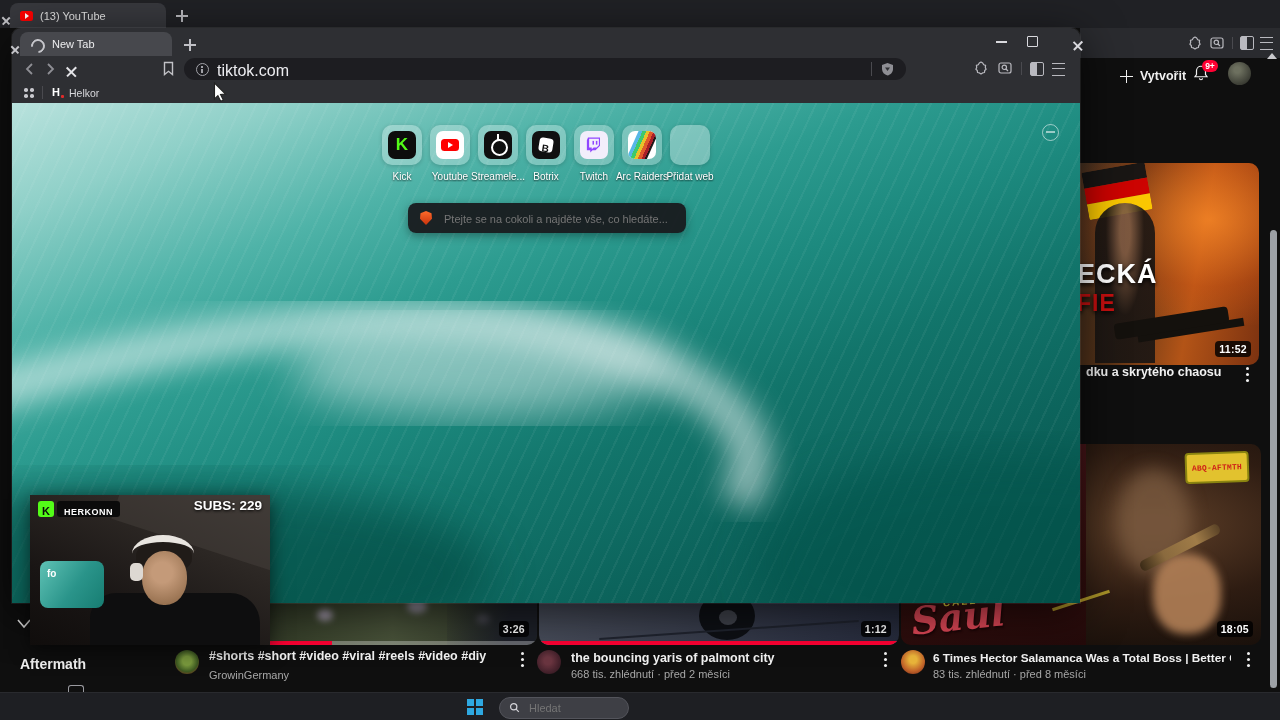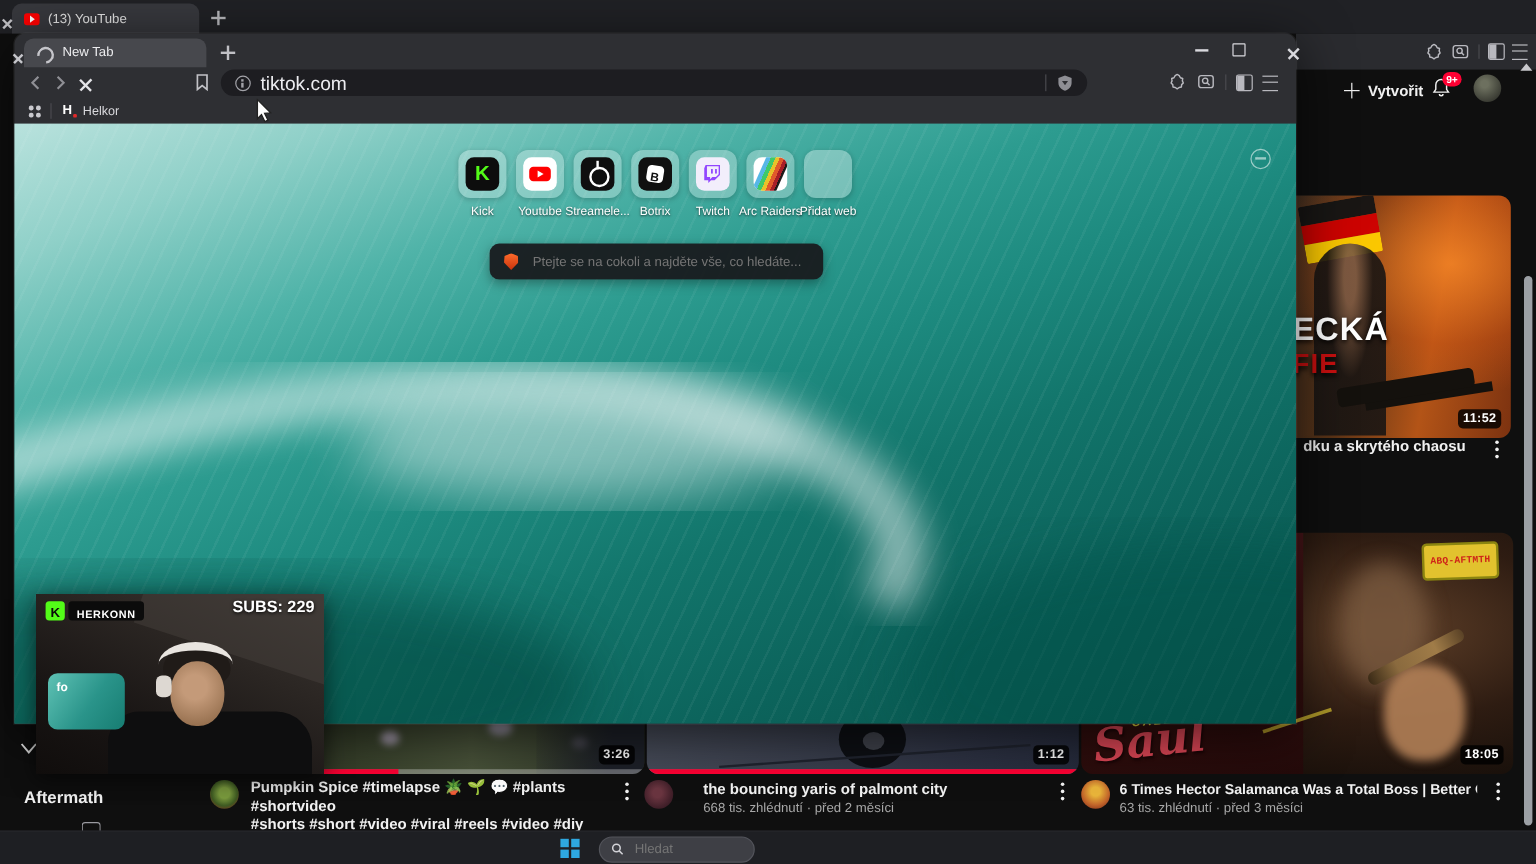--- a/index.html
+++ b/index.html
@@ -127,37 +127,36 @@
       <div class="abs" style="left:252px;top:110px;width:68px;height:80px;border-radius:45%;background:#b28057;filter:blur(4px);opacity:.9;"></div>
       <div class="abs" style="left:235px;top:98px;width:88px;height:11px;border-radius:5px;background:linear-gradient(90deg,#3a2a16,#8a6a3e 30%,#a07c48 70%,#5a4226);transform:rotate(-27deg);"></div>
       <div class="abs" style="left:284px;top:8px;width:60px;height:27px;background:#e2c22e;border:2px solid #8a8410;border-radius:4px;transform:rotate(-2deg);display:flex;align-items:center;justify-content:center;">
         <span style="font-family:'Liberation Mono',monospace;font-size:8px;font-weight:700;color:#cf2318;letter-spacing:.2px;">ABQ-AFTMTH</span>
       </div>
       <span class="dur">18:05</span>
     </div>
 
     <span class="abs" style="left:175px;top:650px;width:24px;height:24px;border-radius:50%;background:radial-gradient(circle at 50% 45%,#7a9a3e 25%,#3e5a22 60%,#8a2a1e 95%);"></span>
     <div class="abs" style="left:209px;top:649px;width:305px;">
-      <div class="vtitle">Pumpkin Spice #timelapse 🪴 🌱 💬 #plants  #shortvideo</div>
       <div class="vtitle">#shorts #short #video #viral #reels #video #diy</div>
       <div class="vmeta" style="margin-top:3px;">GrowinGermany</div>
     </div>
     <span class="dots3v abs" style="left:521px;top:652px;"></span>
 
     <span class="abs" style="left:537px;top:650px;width:24px;height:24px;border-radius:50%;background:radial-gradient(circle at 45% 45%,#6a3540 20%,#46222c 60%,#2a141c 95%);"></span>
-    <div class="abs" style="left:571px;top:651px;width:300px;margin-left:15px;">
+    <div class="abs" style="left:571px;top:651px;width:300px;">
       <div class="vtitle">the bouncing yaris of palmont city</div>
       <div class="vmeta">668 tis. zhlédnutí · před 2 měsíci</div>
     </div>
     <span class="dots3v abs" style="left:884px;top:652px;"></span>
 
     <span class="abs" style="left:901px;top:650px;width:24px;height:24px;border-radius:50%;background:radial-gradient(circle at 50% 40%,#e8b43a 20%,#c2652a 60%,#7a2a18 95%);"></span>
     <div class="abs" style="left:933px;top:651px;width:298px;">
       <div class="vtitle" style="white-space:nowrap;overflow:hidden;font-size:11.8px;">6 Times Hector Salamanca Was a Total Boss | Better Call Saul</div>
-      <div class="vmeta">63 tis. zhlédnutí · před 3 měsíci</div>
+      <div class="vmeta">83 tis. zhlédnutí · před 8 měsíci</div>
     </div>
     <span class="dots3v abs" style="left:1247px;top:652px;"></span>
 
     <svg class="abs" style="left:16px;top:618px;" width="16" height="12" viewBox="0 0 16 12">
         <path d="M2 2l6 7 6-7" fill="none" stroke="#f1f1f1" stroke-width="1.6"></path>
       </svg>
     <span class="abs" style="left:20px;top:656px;font-size:14px;font-weight:600;color:#f1f1f1;">Aftermath</span>
     <span class="abs" style="left:68px;top:685px;width:14px;height:7px;border:1.5px solid #9a9aa0;border-bottom:none;border-radius:3px 3px 0 0;"></span>
   </div>
 

